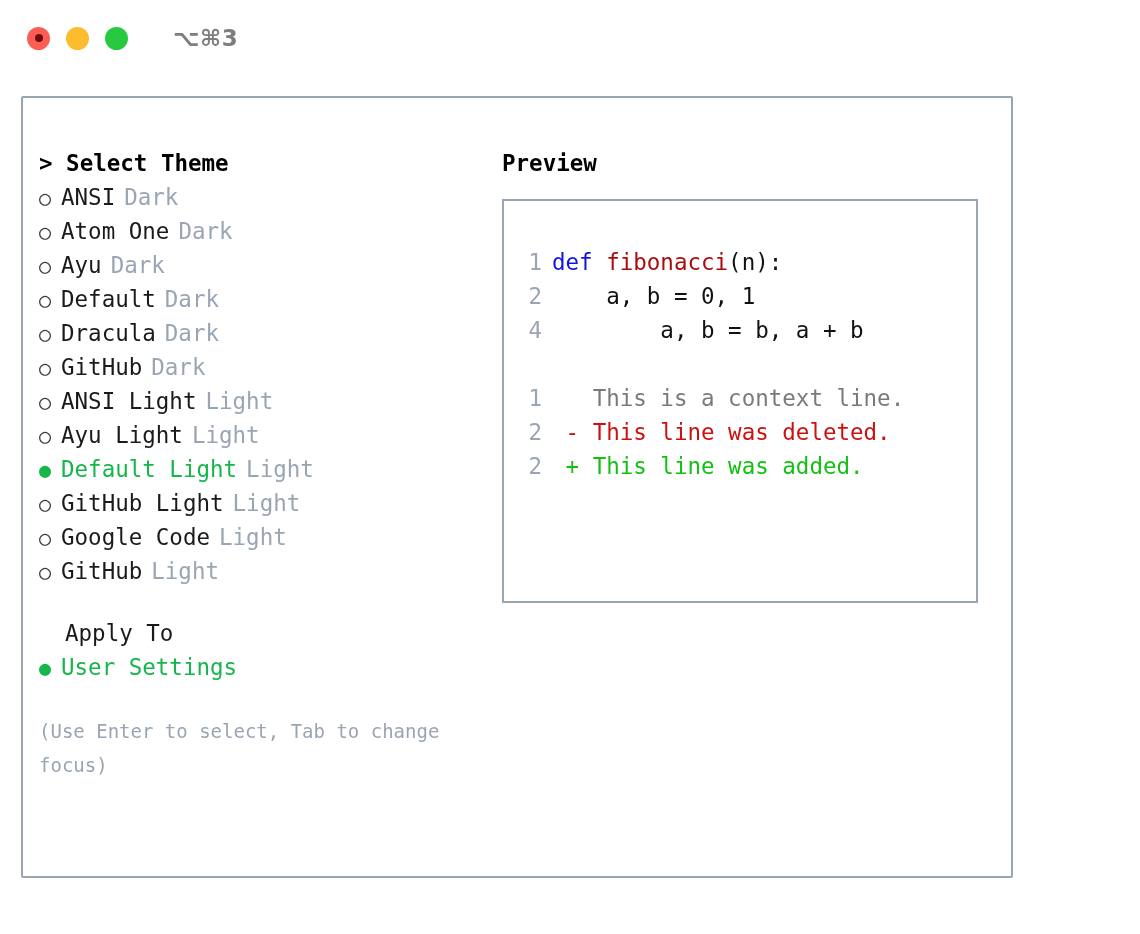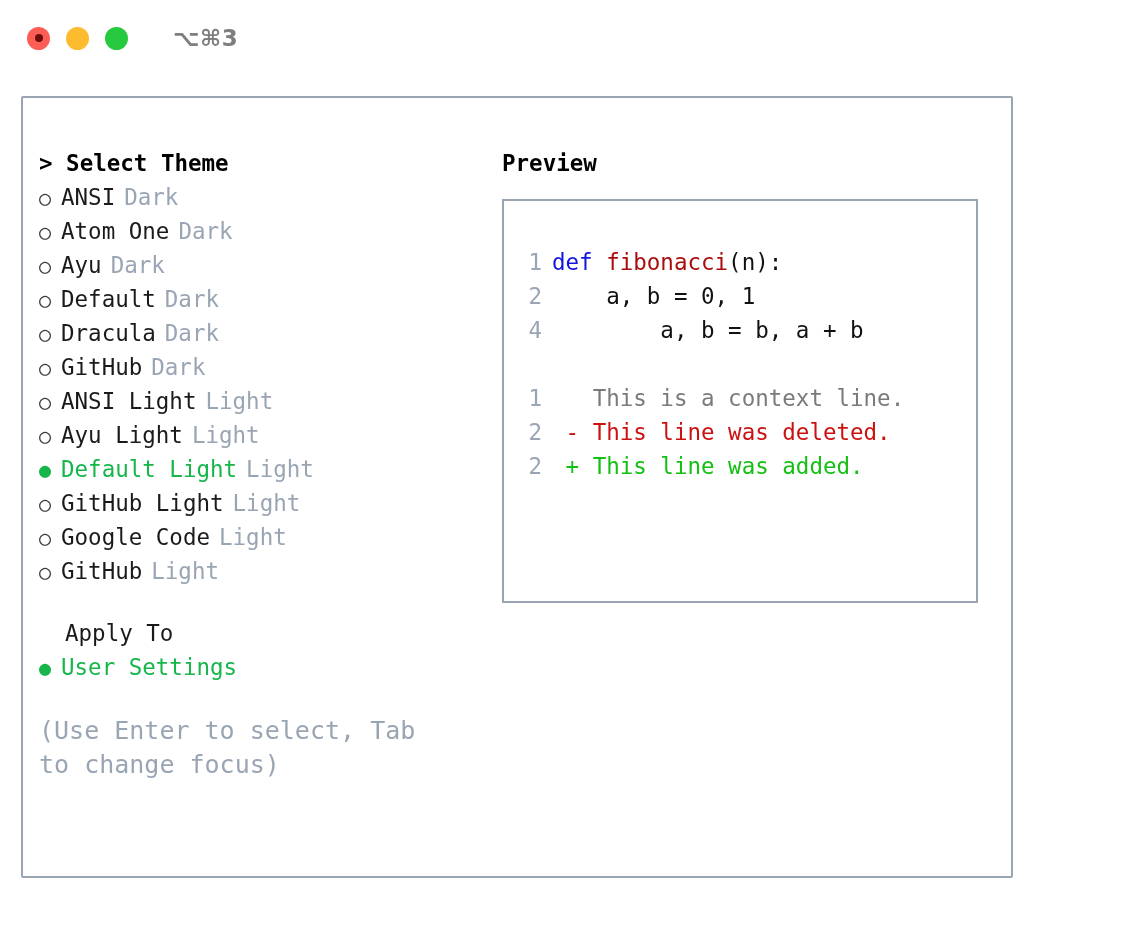--- a/index.html
+++ b/index.html
@@ -109,21 +109,21 @@
     color: #9aa5b4;
     margin-left: 9px;
   }
   .spacer { height: 28px; }
   .applyto-hdr {
     padding-left: 26px;
     color: #1a1a1a;
   }
   #hint {
     margin-top: 30px;
-    font-size: 25px;
+    font-size: 19px;
     line-height: 34px;
     color: #9aa5b4;
     width: 410px;
   }
 
   
   #right-col {
     position: absolute;
     left: 479px;
     top: 48px;

